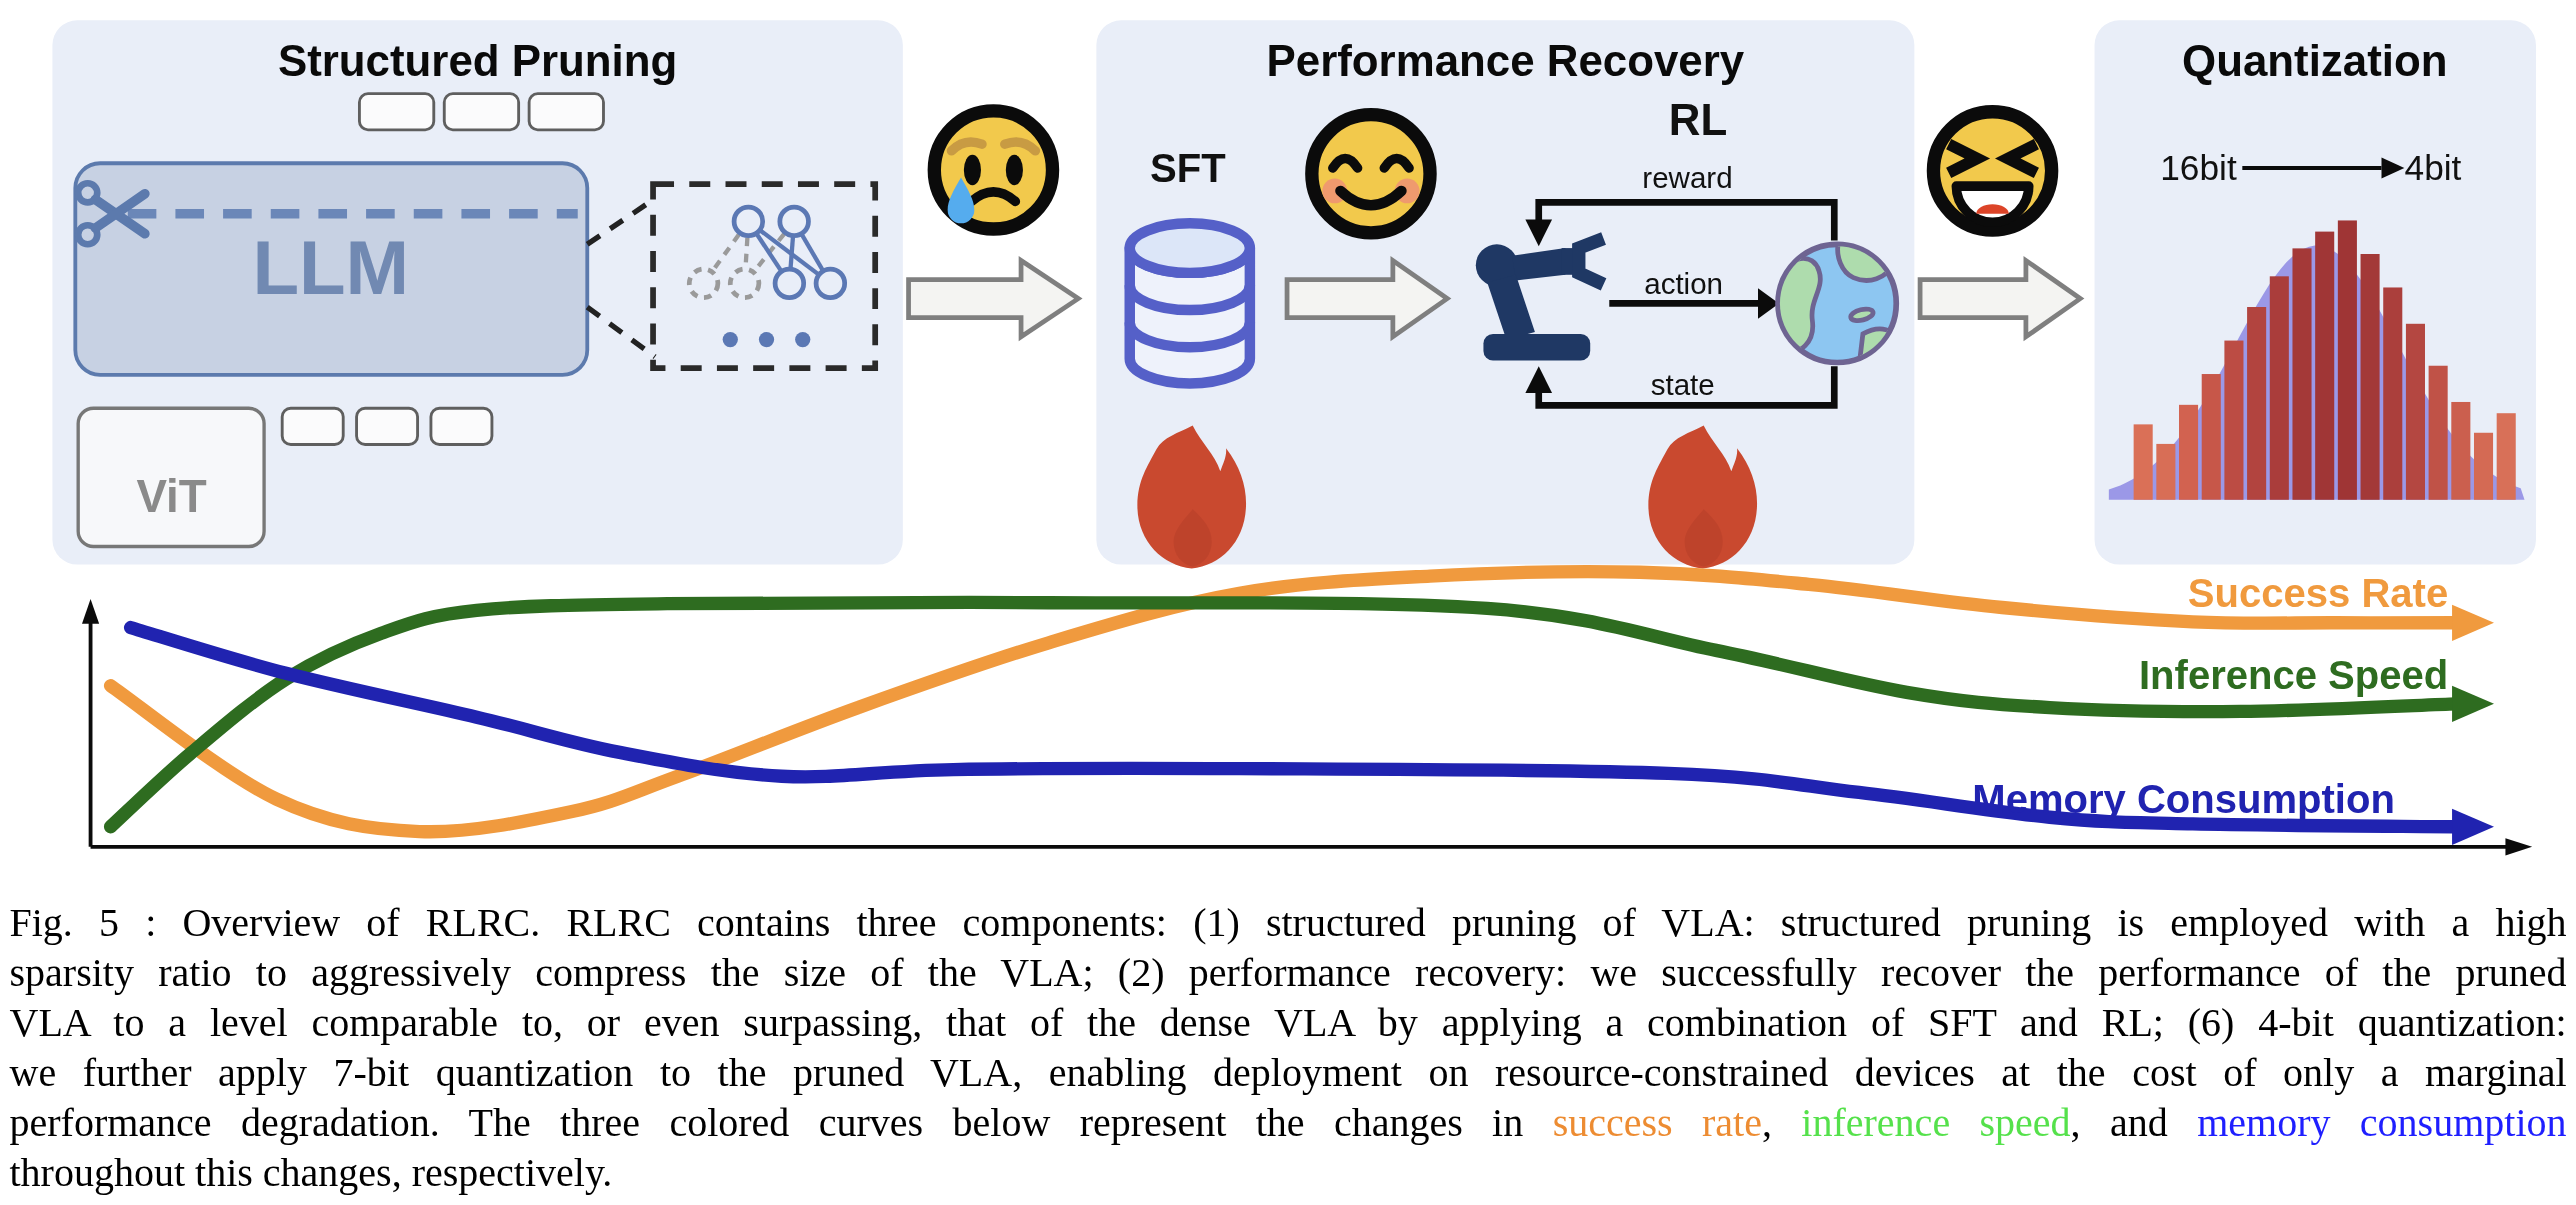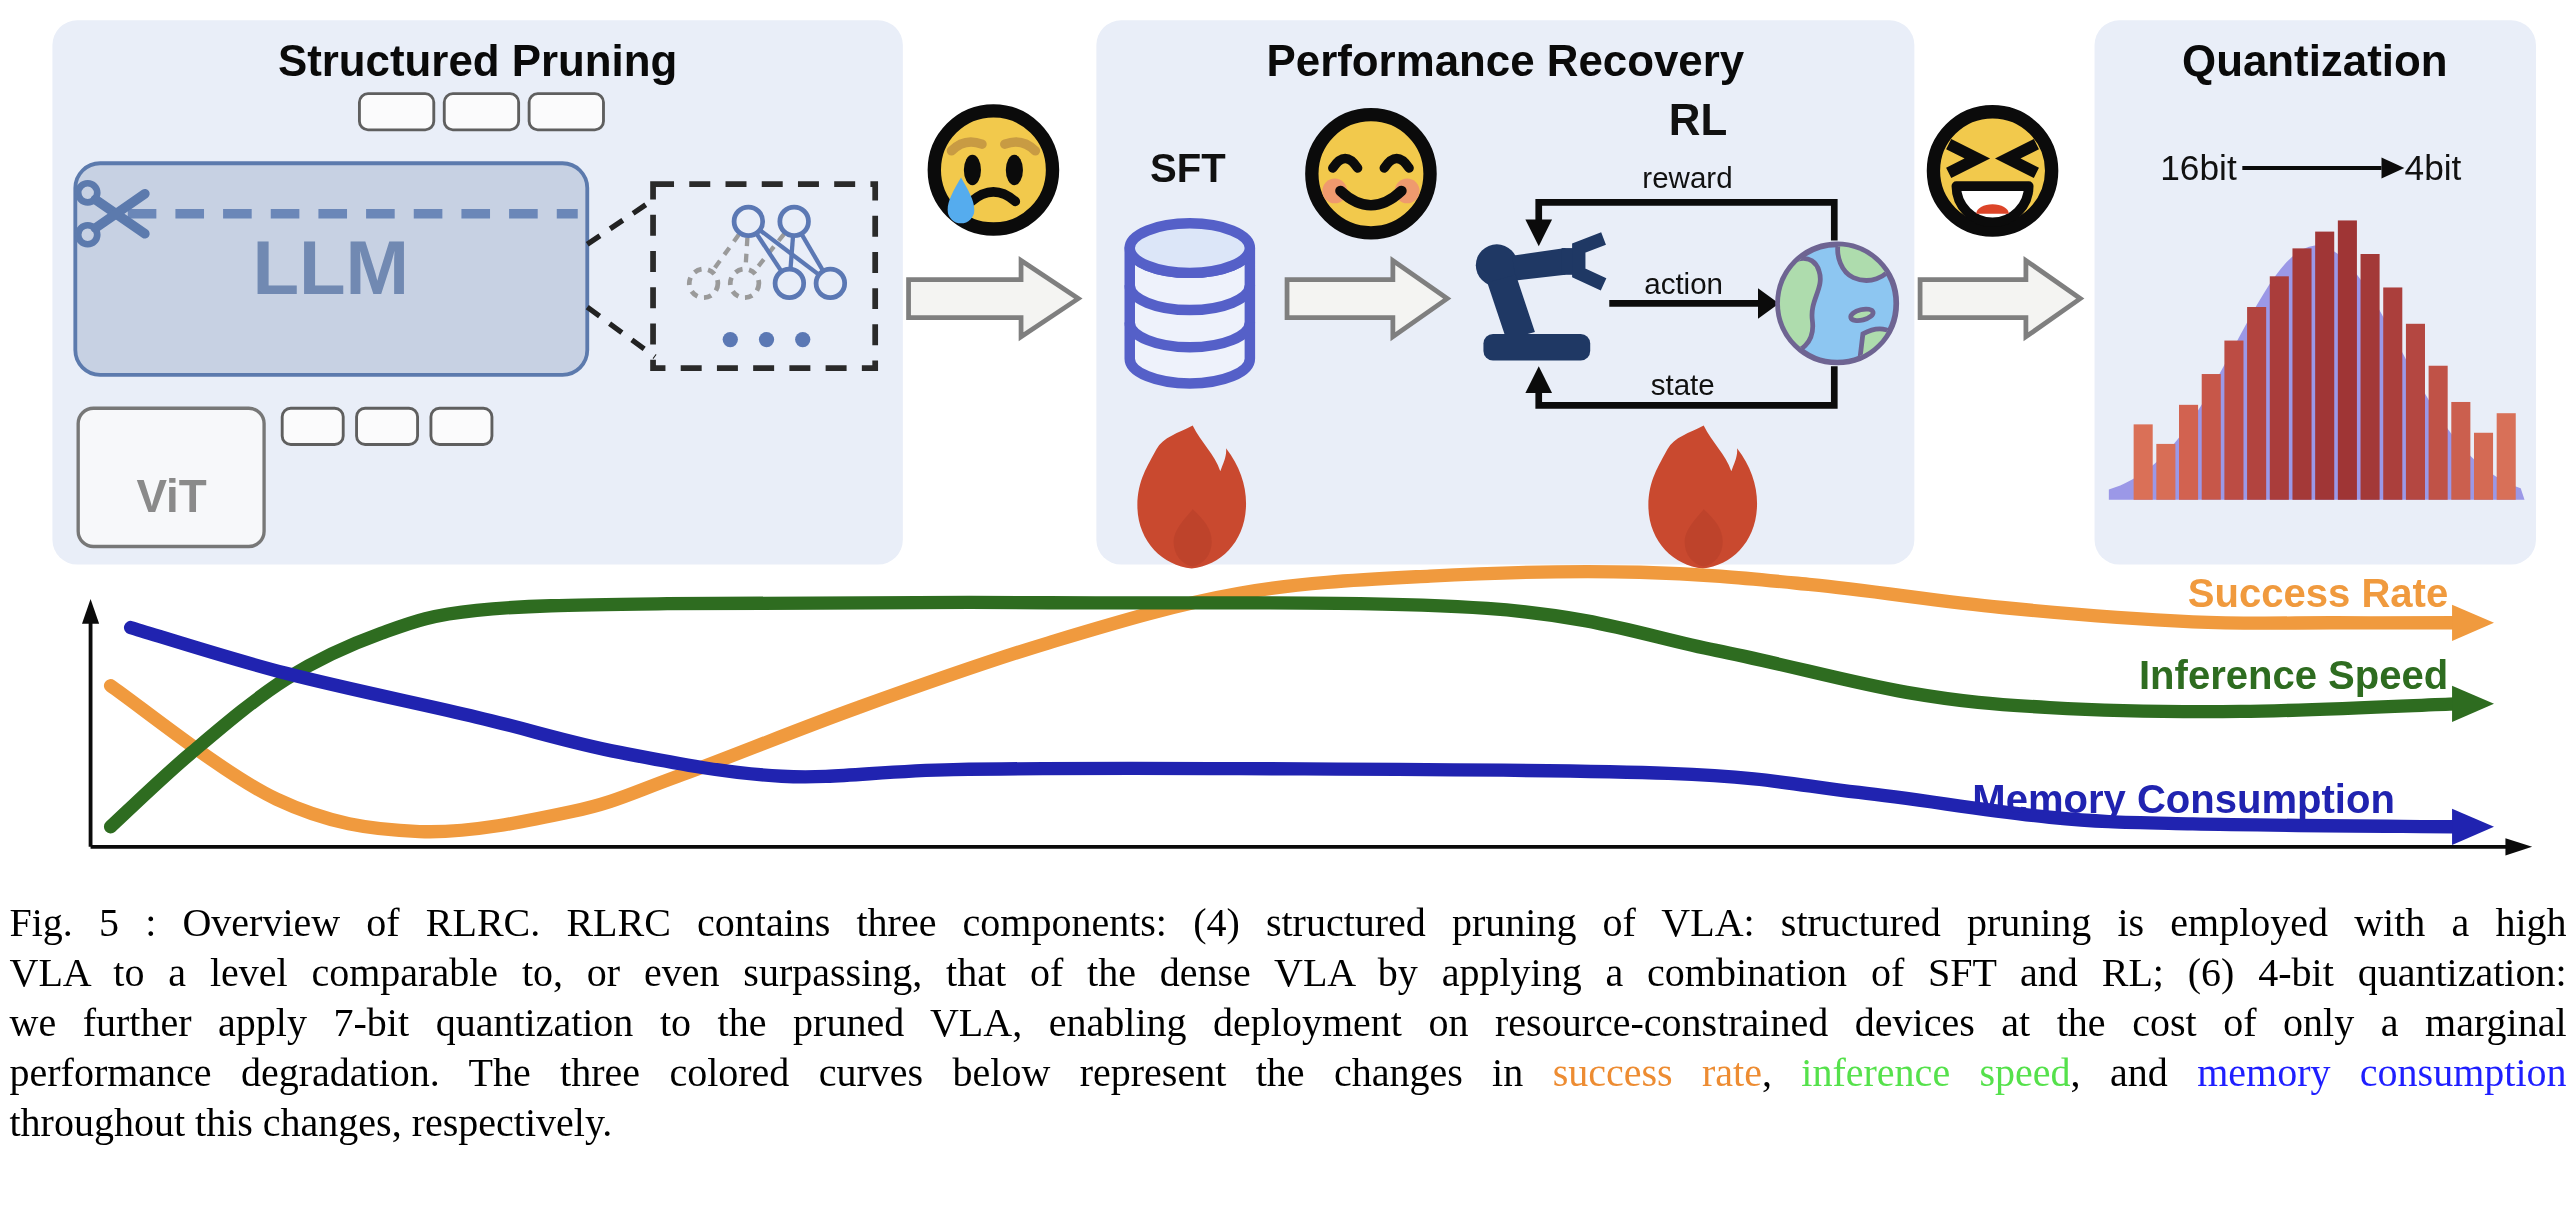--- a/index.html
+++ b/index.html
@@ -221,20 +221,21 @@
           <polygon points="2572,719 2616,738 2572,757" fill="#2E6C20"></polygon>
           <text x="2568" y="723" text-anchor="end" fill="#2E6C20" class="curve-label">Inference Speed</text>
           <path d="M137 658C164.16666666666666 666 239.5 690.3333333333334 300 706C360.5 721.6666666666666 441.6666666666667 738.1666666666666 500 752C558.3333333333334 765.8333333333334 596.6666666666666 778.6666666666666 650 789C703.3333333333334 799.3333333333334 761.6666666666666 811 820 814C878.3333333333334 817 920 808.3333333333334 1000 807C1080 805.6666666666666 1175 805.3333333333334 1300 806C1425 806.6666666666666 1641.6666666666667 806.8333333333334 1750 811C1858.3333333333333 815.1666666666666 1883.3333333333333 823.3333333333334 1950 831C2016.6666666666667 838.6666666666666 2091.6666666666665 851.5 2150 857C2208.3333333333335 862.5 2229 862.3333333333334 2300 864C2371 865.6666666666666 2530 866.5 2576 867" fill="none" stroke="#2023B0" stroke-width="14" stroke-linecap="round"></path>
           <polygon points="2572,848 2616,867 2572,886" fill="#2023B0"></polygon>
           <text x="2512" y="853" text-anchor="end" fill="#2023B0" class="curve-label">Memory Consumption</text>
         </g>
   </g>
 </svg>
 
 <div id="caption">
-      <div class="cap-line"><span class="seg-bold">Fig. 5 : Overview of RLRC.</span><span> RLRC contains three components: (4) structured pruning of VLA: structured pruning is employed with a high</span></div>
+      <div class="cap-line"><span class="seg-bold">Fig. 5 : Overview of RLRC.</span><span> RLRC contains three components: (1) structured pruning of VLA: structured pruning is employed with a high</span></div>
+      <div class="cap-line"><span>sparsity ratio to aggressively compress the size of the VLA; (2) performance recovery: we successfully recover the performance of the pruned</span></div>
       <div class="cap-line"><span>VLA to a level comparable to, or even surpassing, that of the dense VLA by applying a combination of SFT and RL; (6) 4-bit quantization:</span></div>
       <div class="cap-line"><span>we further apply 7-bit quantization to the pruned VLA, enabling deployment on resource-constrained devices at the cost of only a marginal</span></div>
       <div class="cap-line"><span>performance degradation. The three colored curves below represent the changes in </span><span class="seg-orange">success rate</span><span>, </span><span class="seg-green">inference speed</span><span>, and </span><span class="seg-blue">memory consumption</span></div>
       <div class="cap-line last"><span>throughout this changes, respectively.</span></div>
     </div>
 </div>
 
 
 </body></html>

